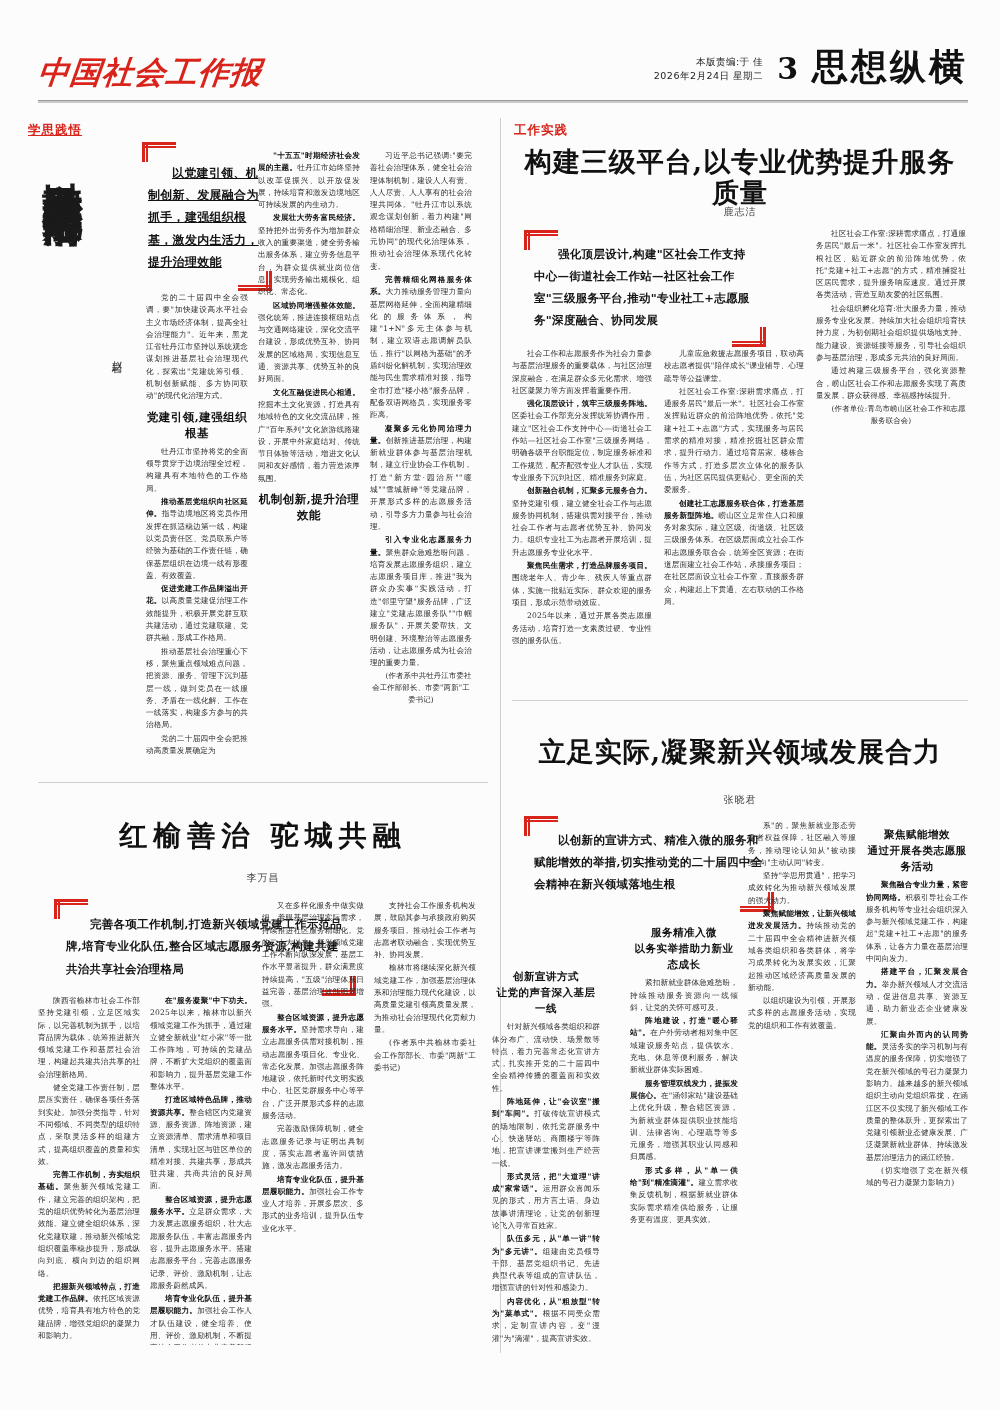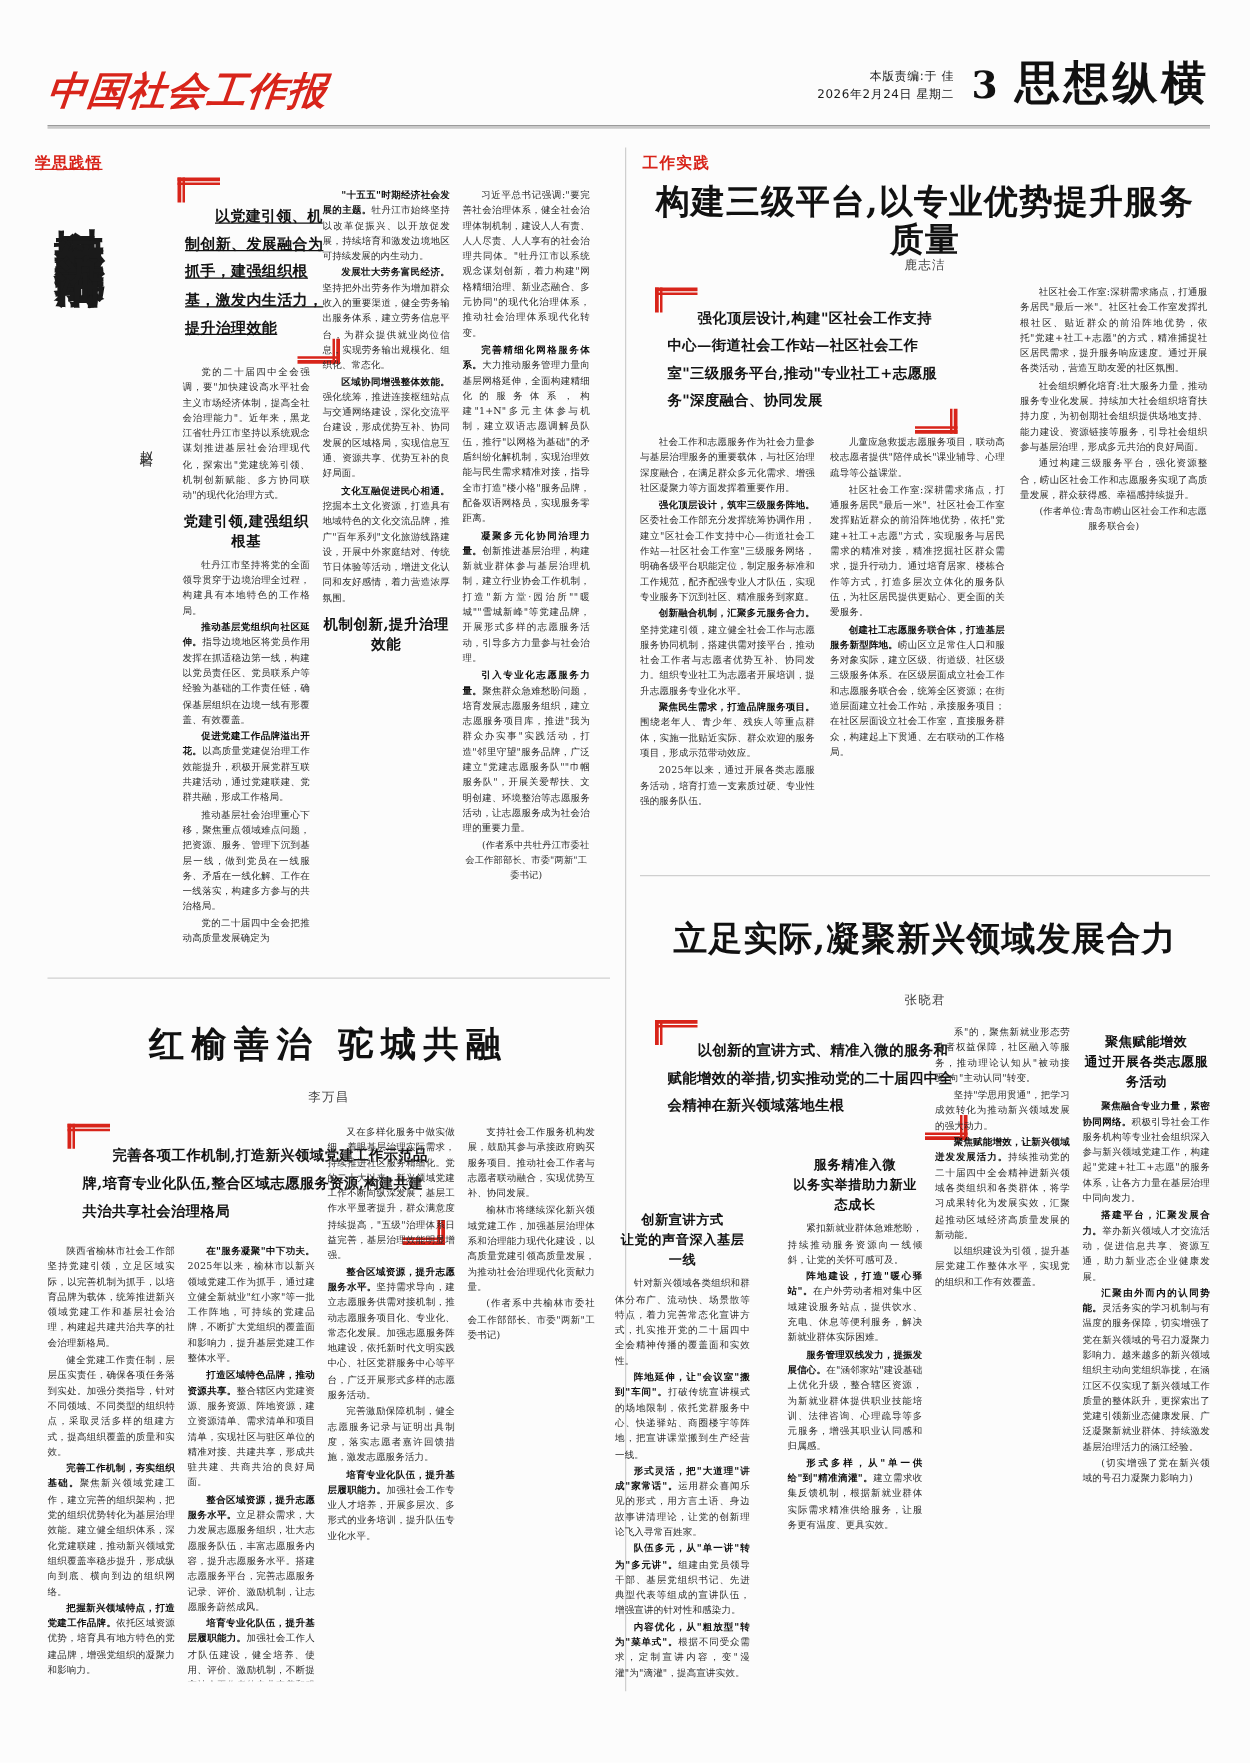--- a/index.html
+++ b/index.html
@@ -289,21 +289,21 @@
       </div>
       <p>紧扣新就业群体急难愁盼，持续推动服务资源向一线倾斜，让党的关怀可感可及。</p>
       <p><span class="ld">阵地建设，打造"暖心驿站"。</span>在户外劳动者相对集中区域建设服务站点，提供饮水、充电、休息等便利服务，解决新就业群体实际困难。</p>
       <p><span class="ld">服务管理双线发力，提振发展信心。</span>在"涵邻家站"建设基础上优化升级，整合辖区资源，为新就业群体提供职业技能培训、法律咨询、心理疏导等多元服务，增强其职业认同感和归属感。</p>
       <p><span class="ld">形式多样，从"单一供给"到"精准滴灌"。</span>建立需求收集反馈机制，根据新就业群体实际需求精准供给服务，让服务更有温度、更具实效。</p>
     </div>
   <div class="bodycol" id="a4c3" style="left:748px;top:820px;width:108px;height:528px;">
       <p>系"的，聚焦新就业形态劳动者权益保障，社区融入等服务，推动理论认知从"被动接受"向"主动认同"转变。</p>
       <p>坚持"学思用贯通"，把学习成效转化为推动新兴领域发展的强大动力。</p>
       <p><span class="ld">聚焦赋能增效，让新兴领域迸发发展活力。</span>持续推动党的二十届四中全会精神进新兴领域各类组织和各类群体，将学习成果转化为发展实效，汇聚起推动区域经济高质量发展的新动能。</p>
-      <p>以组织建设为引领，提升基层党建工作整体水平，实现党的组织和工作有效覆盖。</p>
+      <p>以组织建设为引领，开展形式多样的志愿服务活动，实现党的组织和工作有效覆盖。</p>
     </div>
   <div class="bodycol" id="a4c4" style="left:866px;top:820px;width:102px;height:528px;">
       <div class="sub2">
         <div>聚焦赋能增效</div>
         <div>通过开展各类志愿服务活动</div>
       </div>
       <p><span class="ld">聚焦融合专业力量，紧密协同网络。</span>积极引导社会工作服务机构等专业社会组织深入参与新兴领域党建工作，构建起"党建+社工+志愿"的服务体系，让各方力量在基层治理中同向发力。</p>
       <p><span class="ld">搭建平台，汇聚发展合力。</span>举办新兴领域人才交流活动，促进信息共享、资源互通，助力新业态企业健康发展。</p>
       <p><span class="ld">汇聚由外而内的认同势能。</span>灵活务实的学习机制与有温度的服务保障，切实增强了党在新兴领域的号召力凝聚力影响力。越来越多的新兴领域组织主动向党组织靠拢，在涵江区不仅实现了新兴领域工作质量的整体跃升，更探索出了党建引领新业态健康发展、广泛凝聚新就业群体、持续激发基层治理活力的涵江经验。</p>
       <p>(切实增强了党在新兴领域的号召力凝聚力影响力)</p>

